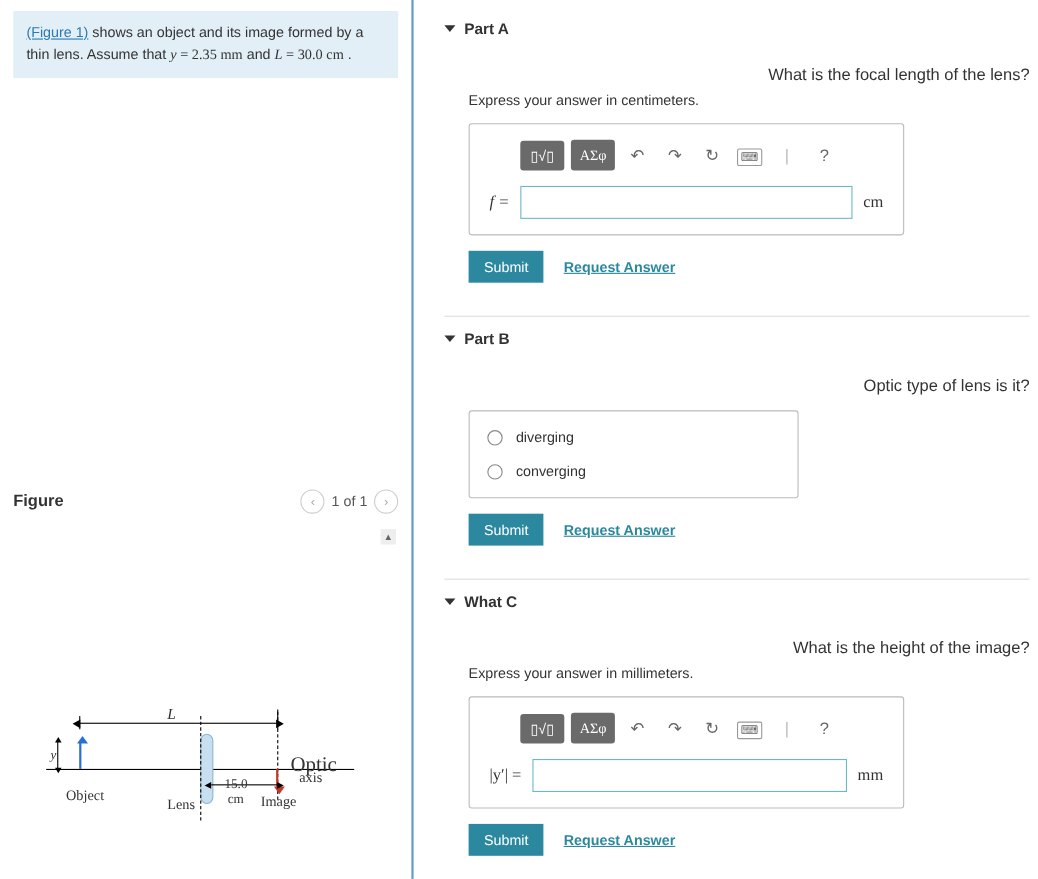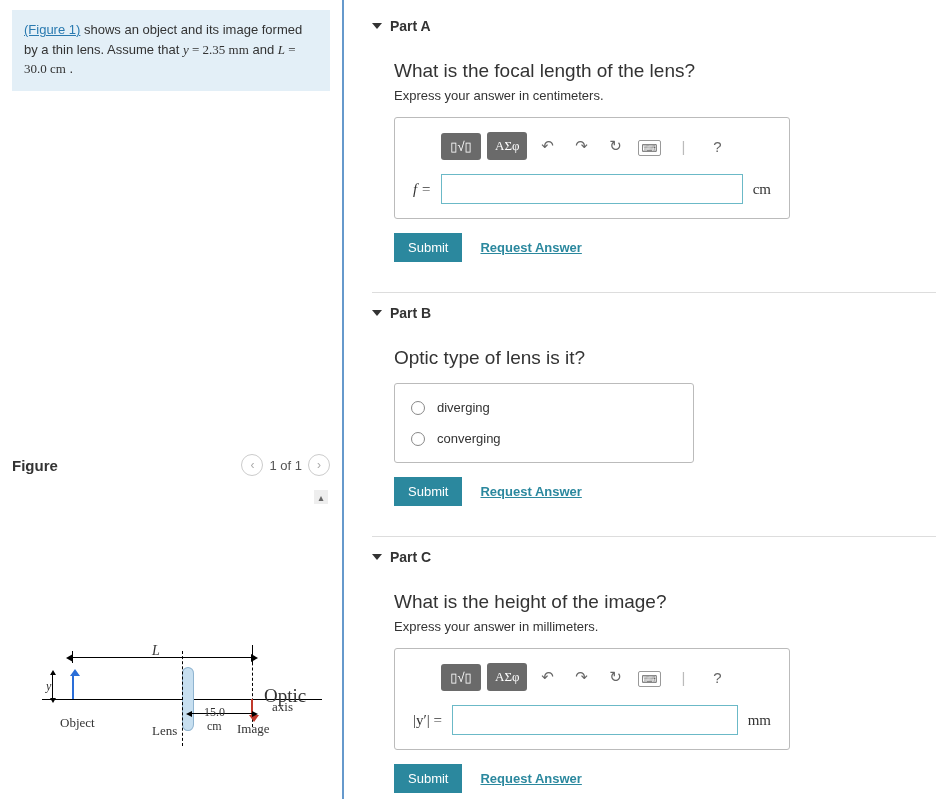--- a/index.html
+++ b/index.html
@@ -1,18 +1,18 @@
 <!DOCTYPE html>
 <html><head>
 <meta charset="utf-8">
 <style>
   * { box-sizing: border-box; margin: 0; padding: 0; }
   body { font-family: Arial, Helvetica, sans-serif; font-size: 13px; color: #333; background: #fff; }
   .page { display: flex; width: 944px; height: 799px; }
-  .left-panel { width: 344px; padding: 10px 12px 0 12px; border-right: 2px solid #6699cc; display: flex; flex-direction: column; }
+  .left-panel { width: 376px; padding: 10px 12px 0 12px; border-right: 2px solid #6699cc; display: flex; flex-direction: column; }
   .problem-box { background: #e3eff7; padding: 10px 12px 12px 12px; line-height: 1.5; color: #333; font-size: 13px; }
   .problem-box a { color: #2a7ab0; text-decoration: underline; }
   .figure-head { display: flex; align-items: center; justify-content: space-between; margin-top: 40px; padding-top: 14px; border-top: 1px solid #fff; }
   .figure-head .title { font-weight: bold; font-size: 15px; color: #333; }
   .pager { display: flex; align-items: center; gap: 6px; font-size: 13px; color: #555; }
   .circ { width: 22px; height: 22px; border: 1px solid #ccc; border-radius: 50%; display: flex; align-items: center; justify-content: center; background: #fff; color: #aaa; font-size: 12px; }
   .figure-viewport { position: relative; margin-top: 14px; flex:1; overflow: hidden; background: #fff; }
   .scroll-up { position: absolute; right: 2px; top: 0; width: 14px; height: 14px; background: #eee; display:flex;align-items:center;justify-content:center;font-size:10px;color:#666;}
   .figure-drawing { position: absolute; left: 30px; bottom: 30px; width: 280px; height: 140px; font-family: "Times New Roman", serif; }
   .axis-line { position:absolute; left:0; right:0; top:70px; border-top:1px solid #000; }
@@ -42,21 +42,21 @@
   .t-lens{position:absolute;left:110px;top:94px;font-size:13px;}
   .t-image{position:absolute;left:195px;top:92px;font-size:13px;}
   .t-optic{position:absolute;left:222px;top:56px;font-size:19px;}
   .t-axis{position:absolute;left:230px;top:70px;font-size:13px;}
 
   .right-panel { flex:1; padding: 10px 8px 0 28px; overflow:hidden;}
   .part { margin-bottom: 30px; }
   .part-header { display:flex; align-items:center; gap:8px; font-weight:bold; font-size:14px; color:#333; margin-bottom:20px; border-top:1px solid #ddd; padding:12px 0 6px 0;}
   .part:first-child .part-header{border-top:none;padding-top:8px;text-align:right;}
   .caret { width:0;height:0;border-left:5px solid transparent;border-right:5px solid transparent;border-top:6px solid #333;}
-  .prompt { margin:0 0 6px 22px; font-size:19px; color:#333; }
+  .prompt { margin:0 0 6px 22px; font-size:15px; color:#333;text-align:right; }
   .instruct { margin:0 0 14px 22px; font-size:13px; font-weight:normal; }
   .answer-box { margin-left:22px; border:1px solid #bbb; border-radius:3px; padding:14px 18px; width:396px; }
   .toolbar { display:flex; align-items:center; gap:6px; margin-bottom:14px; justify-content:flex-start; padding-left:28px;}
   .tool-dark { background:#6a6a6a; color:#fff; padding:6px 8px; border-radius:3px; font-size:13px; display:flex;align-items:center;justify-content:center;min-width:40px;}
   .tool-dark.sym{font-family:serif;}
   .tool-icon { width:28px; text-align:center; color:#666; font-size:15px; }
   .kbd-icon{font-size:11px;border:1px solid #999;padding:1px 3px;border-radius:2px;color:#666;}
   .input-row { display:flex; align-items:center; gap:10px; font-family:"Times New Roman",serif;font-size:15px;}
   .var-label { font-style:italic; }
   .ans-input { flex:1; height:30px; border:1px solid #6bb9c7; background:#fff; }
@@ -166,21 +166,21 @@
       </div>
       <div class="actions">
         <button class="submit-btn">Submit</button>
         <span class="req-link">Request Answer</span>
       </div>
     </div>
 
     <div class="part">
       <div class="part-header">
         <span class="caret"></span>
-        <span>Part C</span>
+        <span>What C</span>
       </div>
       <div class="prompt">What is the height of the image?</div>
       <div class="instruct">Express your answer in millimeters.</div>
       <div class="answer-box">
         <div class="toolbar">
           <div class="tool-dark">▯√▯</div>
           <div class="tool-dark sym">ΑΣφ</div>
           <div class="tool-icon">↶</div>
           <div class="tool-icon">↷</div>
           <div class="tool-icon">↻</div>

